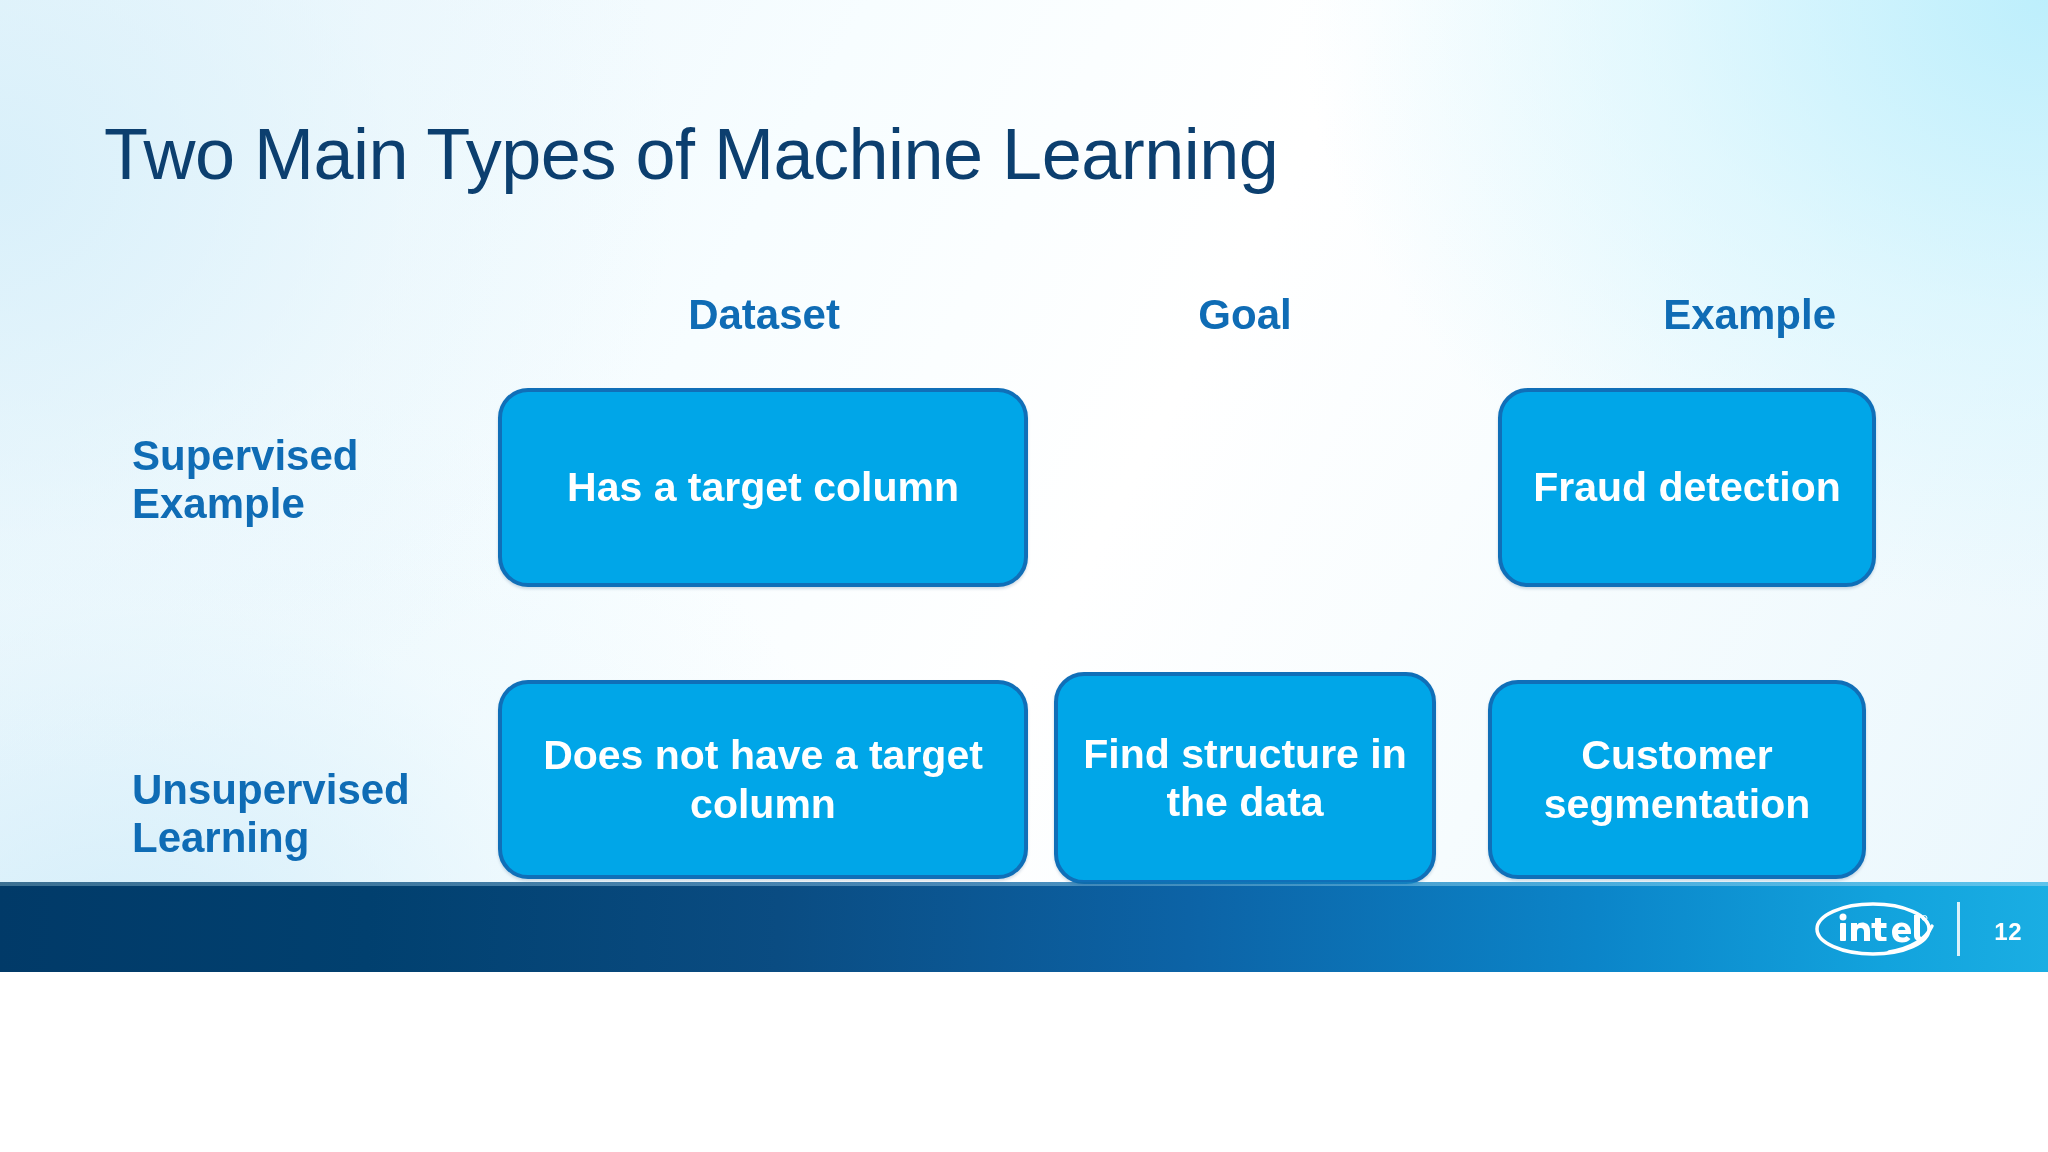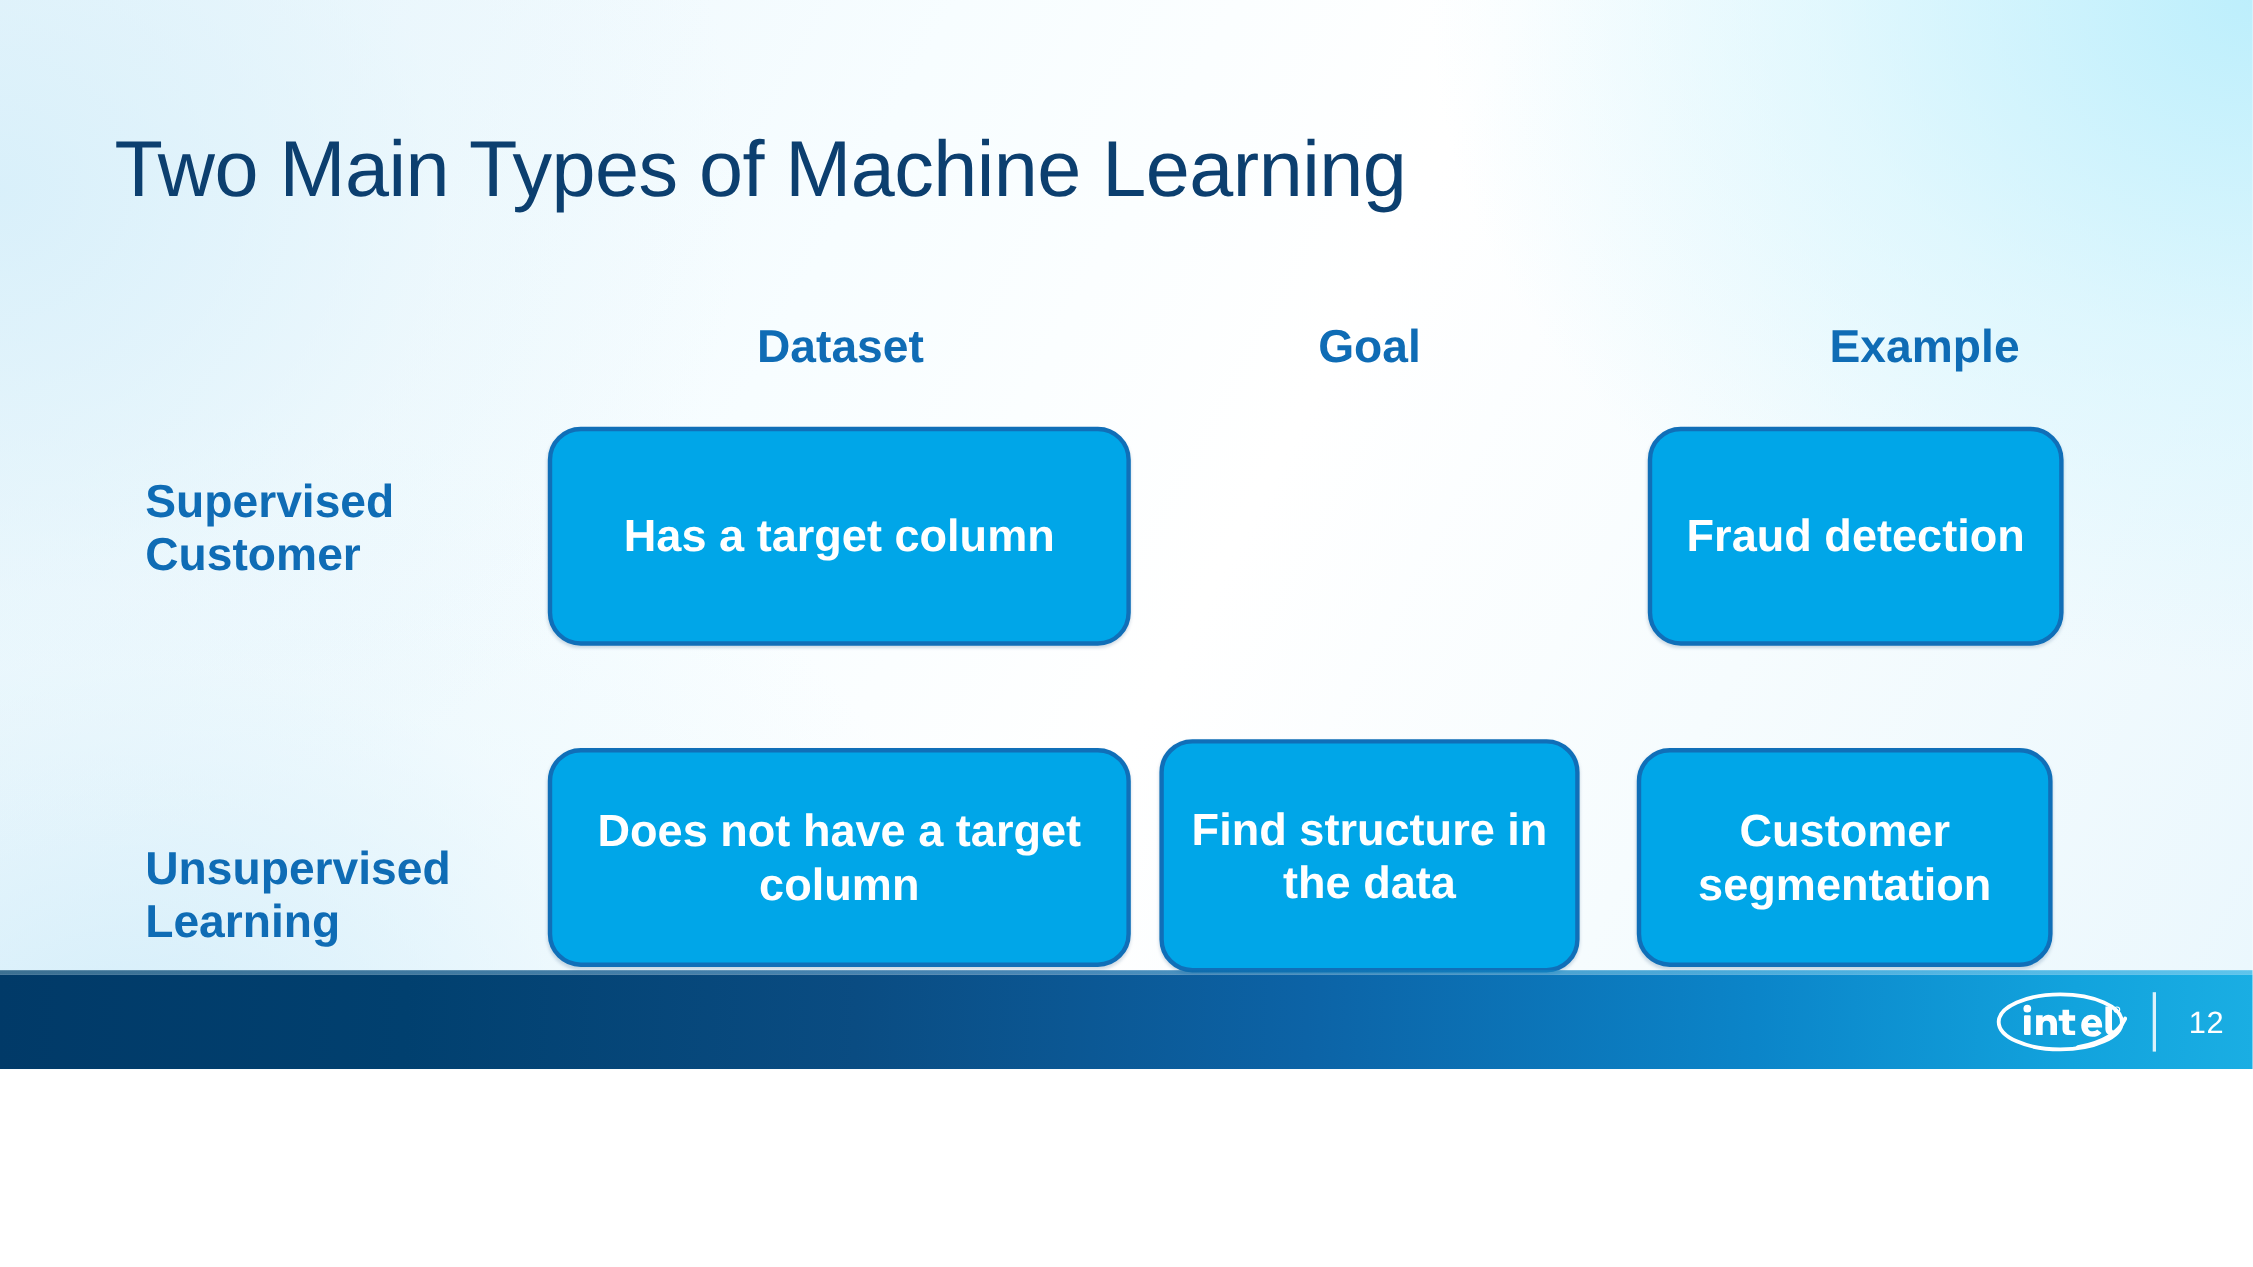--- a/index.html
+++ b/index.html
@@ -141,40 +141,40 @@
     bottom: 16px;
     width: 3px;
     height: 54px;
     background: rgba(255,255,255,0.85);
   }
 
   .page-number {
     position: absolute;
     right: 26px;
     bottom: 26px;
-    font-size: 28px;
+    font-size: 24px;
     color: #ffffff;
-    font-weight: 400;
+    font-weight: 700;
     letter-spacing: 0.5px;
   }
 </style>
 </head>
 <body>
 
 <div id="slide">
 
   <h1 class="slide-title">Two Main Types of Machine Learning</h1>
 
   <div class="matrix">
 
     <div class="col-header c0">Dataset</div>
     <div class="col-header c1">Goal</div>
     <div class="col-header c2">Example</div>
 
-    <div class="row-label r0">Supervised Customer</div>
+    <div class="row-label r0">Supervised Example</div>
     <div class="row-label r1">Unsupervised Learning</div>
 
     <div class="cell-box b00">Has a target column</div>
     <div class="cell-box b02">Fraud detection</div>
 
     <div class="cell-box b10">Does not have a target column</div>
     <div class="cell-box b11">Find structure in the data</div>
     <div class="cell-box b12">Customer segmentation</div>
 
   </div>

